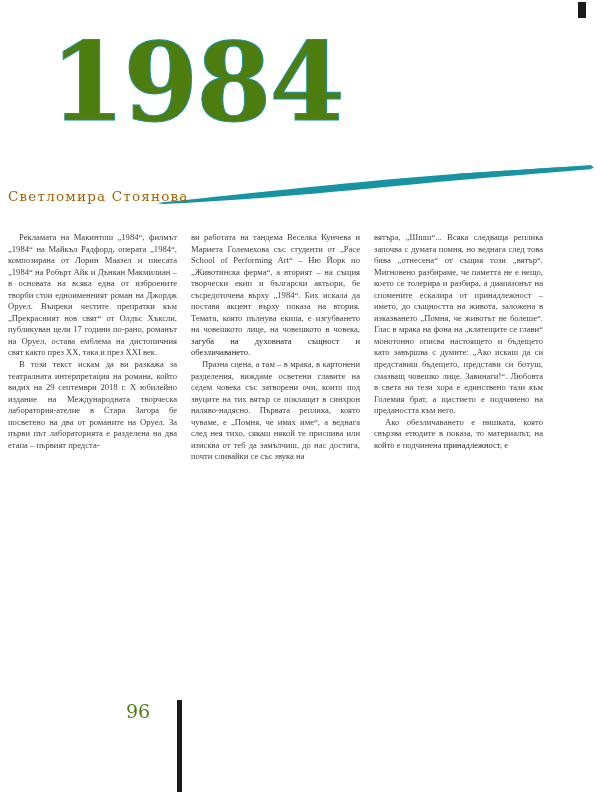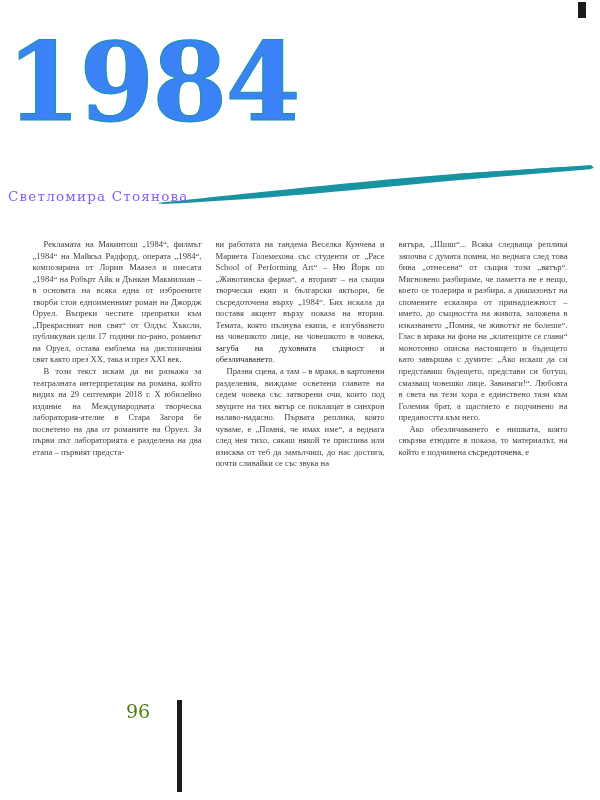--- a/index.html
+++ b/index.html
@@ -54,34 +54,33 @@
     height: 42px;
     overflow: hidden;
   }
   #byline {
     position: absolute;
     top: 188px;
     left: 8px;
     font-family: "DejaVu Serif", "Liberation Serif", serif;
     font-size: 13.5px;
     letter-spacing: 1.2px;
-    color: #8b5cf6;
+    color: #a16207;
     white-space: nowrap;
   }
 
   
   #columns {
     position: absolute;
-    top: 239px;
+    top: 232px;
     left: 8px;
     width: 584px;
     height: 462px;
     display: flex;
     gap: 14px;
-    justify-content: center;
   }
   .column {
     width: 169px;
     font-size: 8.6px;
     line-height: 11.55px;
     text-align: justify;
     text-justify: inter-word;
     color: #3d3d3d;
     overflow: hidden;
     -webkit-hyphens: auto;
@@ -117,21 +116,21 @@
     background: #1b1b1b;
   }
 </style>
 </head>
 <body style="background: rgb(255, 255, 255);">
 
 <div id="crop-mark"></div>
 
 <div id="masthead">
 
-  <div id="title-number" style="color: #3b82f6; -webkit-text-stroke: 1px rgb(24, 147, 161);">1984</div>
+  <div id="title-number" style="color: #4d7c0f; margin-left: 44px; -webkit-text-stroke: 1px rgb(24, 147, 161);">1984</div>
 
   <div id="title-swoosh">
     <svg width="440" height="42" viewBox="0 0 440 42" xmlns="http://www.w3.org/2000/svg">
       <path d="M2 40 C 60 34, 150 24, 250 15 C 310 10, 370 6, 430 3 L 438 6 C 380 11, 320 15, 262 21 C 170 30, 80 38, 8 41 Z" fill="#1893a1"></path>
       <path d="M300 11 C 350 8, 395 5, 436 2 L 439 5 C 400 8, 350 11, 302 14 Z" fill="#1893a1"></path>
     </svg>
   </div>
 
 </div>
 
@@ -141,19 +140,19 @@
   <div class="column" id="col-1">
       <p class=""><span>Рекламата на Макинтош „1984“, филмът „1984“ на Майкъл Радфорд, операта „1984“, композирана от Лорин Маазел и пиеса­та „1984“ на Робърт Айк и Дънкан Макмилиан – в основата на всяка една от изброените творби стои едноименният роман на Джордж Оруел. Въпреки честите препратки към „Прекрасният нов свят“ от Олдъс Хъксли, публикуван цели 17 години по-рано, романът на Оруел, остава емблема на дистопичния свят както през XX, така и през XXI век.</span></p>
       <p class=""><span>В този текст искам да ви разкажа за театралната интерпретация на романа, който видих на 29 септември 2018 г. X юбилейно издание на Международната творческа лаборатория-ателие в Стара Загора бе посветено на два от романите на Оруел. За първи път лабораторията е разделена на два етапа – първият предста-</span></p>
     </div>
   <div class="column" id="col-2">
       <p class="cont"><span>ви работата на тандема Веселка Кунчева и Мариета Големехова със студенти от „Pace School of Performing Art“ – Ню Йорк по „Животинска ферма“, а вторият – на същия творчески екип и български актьори, бе съсредоточена върху „1984“. Бих искала да поставя акцент върху показа на втория. Темата, която пълнува екипа, е изгубването на човешкото лице, на човешкото в чове­ка, </span><strong>загуба на духовната същност и обезличаването</strong><span>.</span></p>
       <p class=""><span>Празна сцена, а там – в мрака, в картонени разделения, виждаме осветени главите на седем човека със затворени очи, които под звуците на тих вятър се поклащат в синхрон наляво-надясно. Първата реплика, която чуваме, е „Помня, че имах име“, а веднага след нея тихо, сякаш някой те приспива или изисква от теб да замълчиш, до нас достига, почти сливайки се със звука на</span></p>
     </div>
   <div class="column" id="col-3">
       <p class="cont"><span>вятъра, „Шшш“... Всяка следваща реплика започва с думата помня, но веднага след това бива „отне­сена“ от същия този „вятър“. Мигновено разбираме, че паметта не е нещо, което се толерира и разбира, а диапазонът на спомените ескалира от принадлежност – името, до същността на живо­та, заложена в изказването „Помня, че животът не болеше“. Глас в мрака на фона на „клате­щите се глави“ монотонно описва настоящето и бъдещето като завършва с думите: „Ако искаш да си представиш бъдещето, представи си ботуш, смазващ човешко лице. Завинаги!“. Любовта в света на тези хора е единствено тази към Големия брат, а щастието е подчинено на предаността към него.</span></p>
-      <p class=""><span>Ако обезличаването е нишка­та, която свързва етюдите в показа, то материалът, на който е подчинена </span><strong>съсредоточена</strong><span>, е</span></p>
+      <p class=""><span>Ако обезличаването е нишка­та, която свързва етюдите в показа, то материалът, на който е подчинена </span><strong>принадлежност</strong><span>, е</span></p>
     </div>
 </div>
 
 <div id="page-number">96</div>
 
 <div id="footer-rule"></div>
 
 </body></html>

